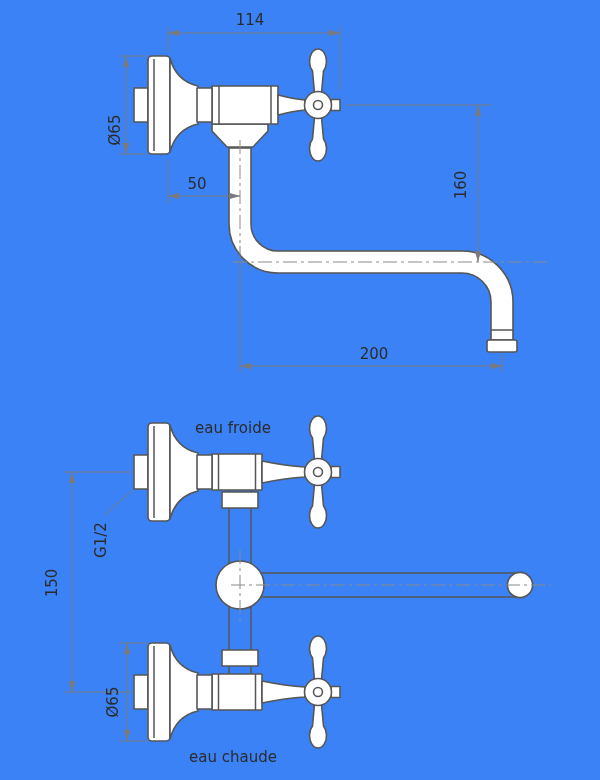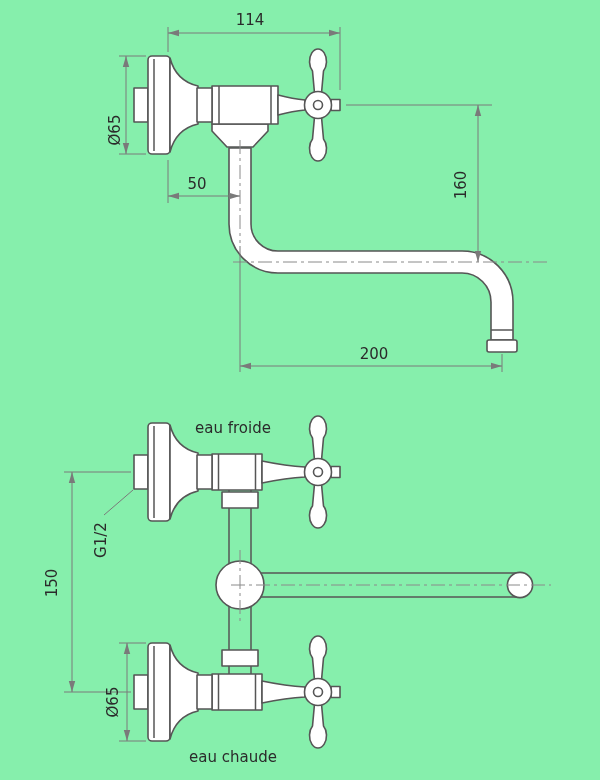--- a/index.html
+++ b/index.html
@@ -1,17 +1,17 @@
 <!DOCTYPE html>
 <html><head>
 <meta charset="utf-8">
 <style>
   html,body{margin:0;padding:0;background:#fff;}
   .page{
-    width:600px;height:780px;background:#86efac;overflow:hidden;
+    width:600px;height:780px;background:#3b82f6;overflow:hidden;
     font-family:"DejaVu Sans", sans-serif;
   }
   svg{display:block;}
   .obj  { fill:#ffffff; stroke:#565656; stroke-width:1.6; stroke-linejoin:round; }
   .objl { fill:none;    stroke:#565656; stroke-width:1.5; stroke-linecap:butt; }
   .cl   { fill:none; stroke:#8a8a8a; stroke-width:1; stroke-dasharray:14 4 3 4; }
   .ext  { fill:none; stroke:#7a7a7a; stroke-width:1; }
   .dim  { fill:none; stroke:#7a7a7a; stroke-width:1;
           marker-start:url(#arr); marker-end:url(#arr); }
   .ldr  { fill:none; stroke:#7a7a7a; stroke-width:1; }

